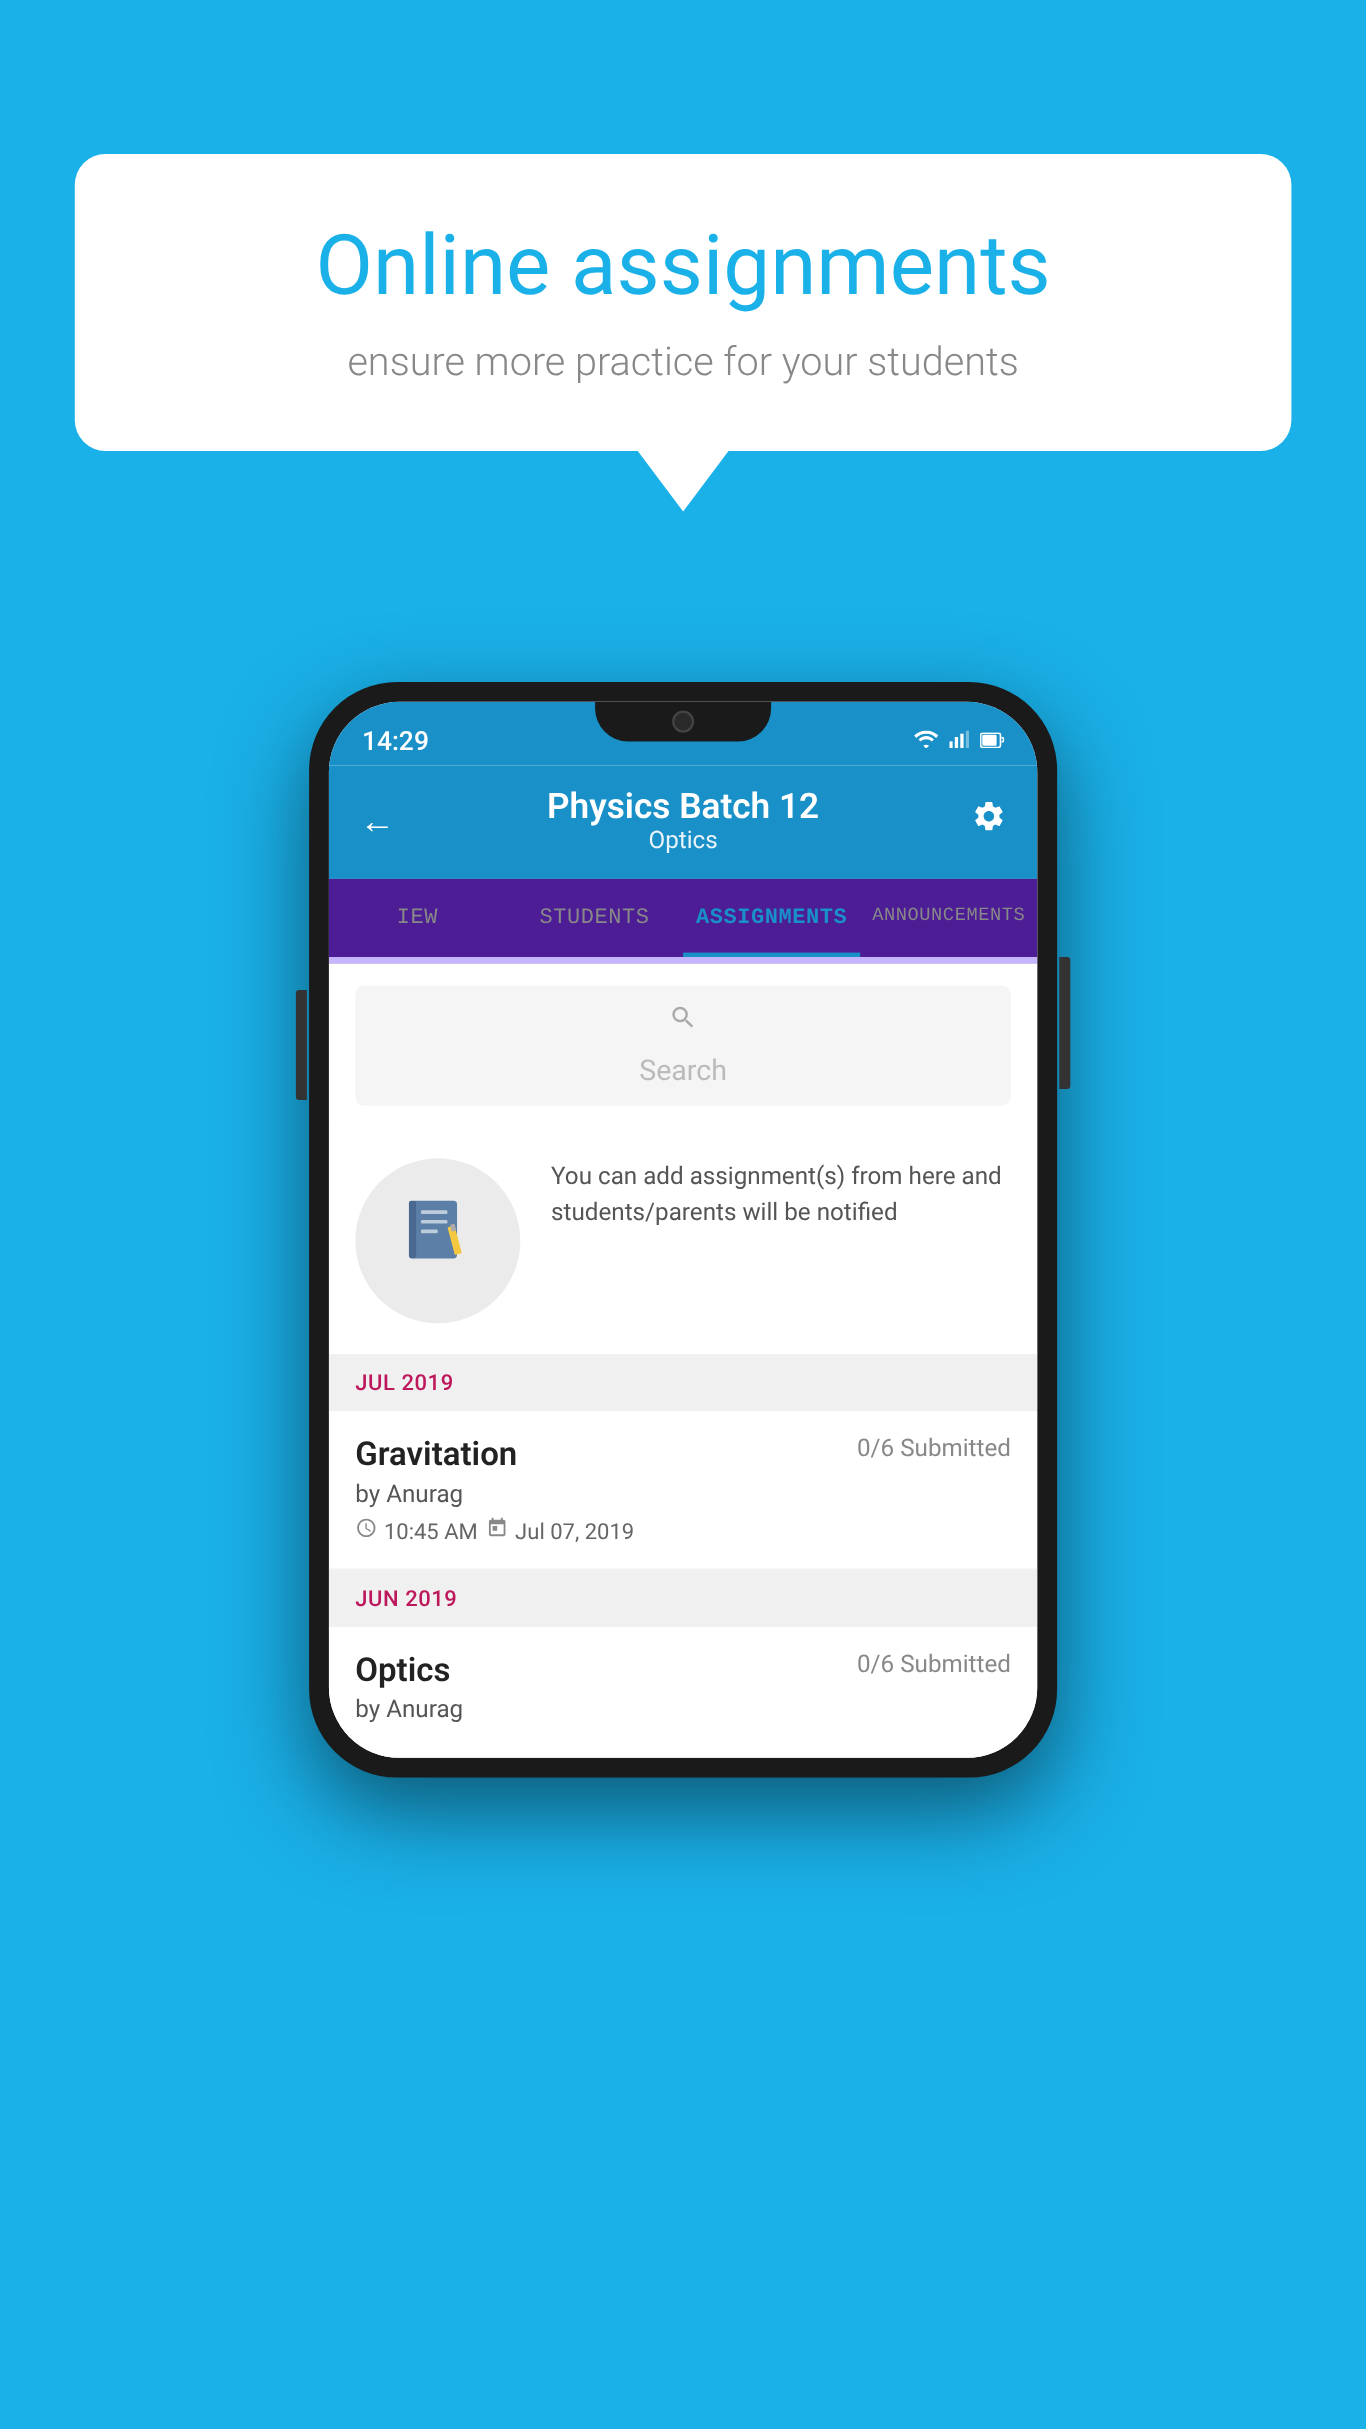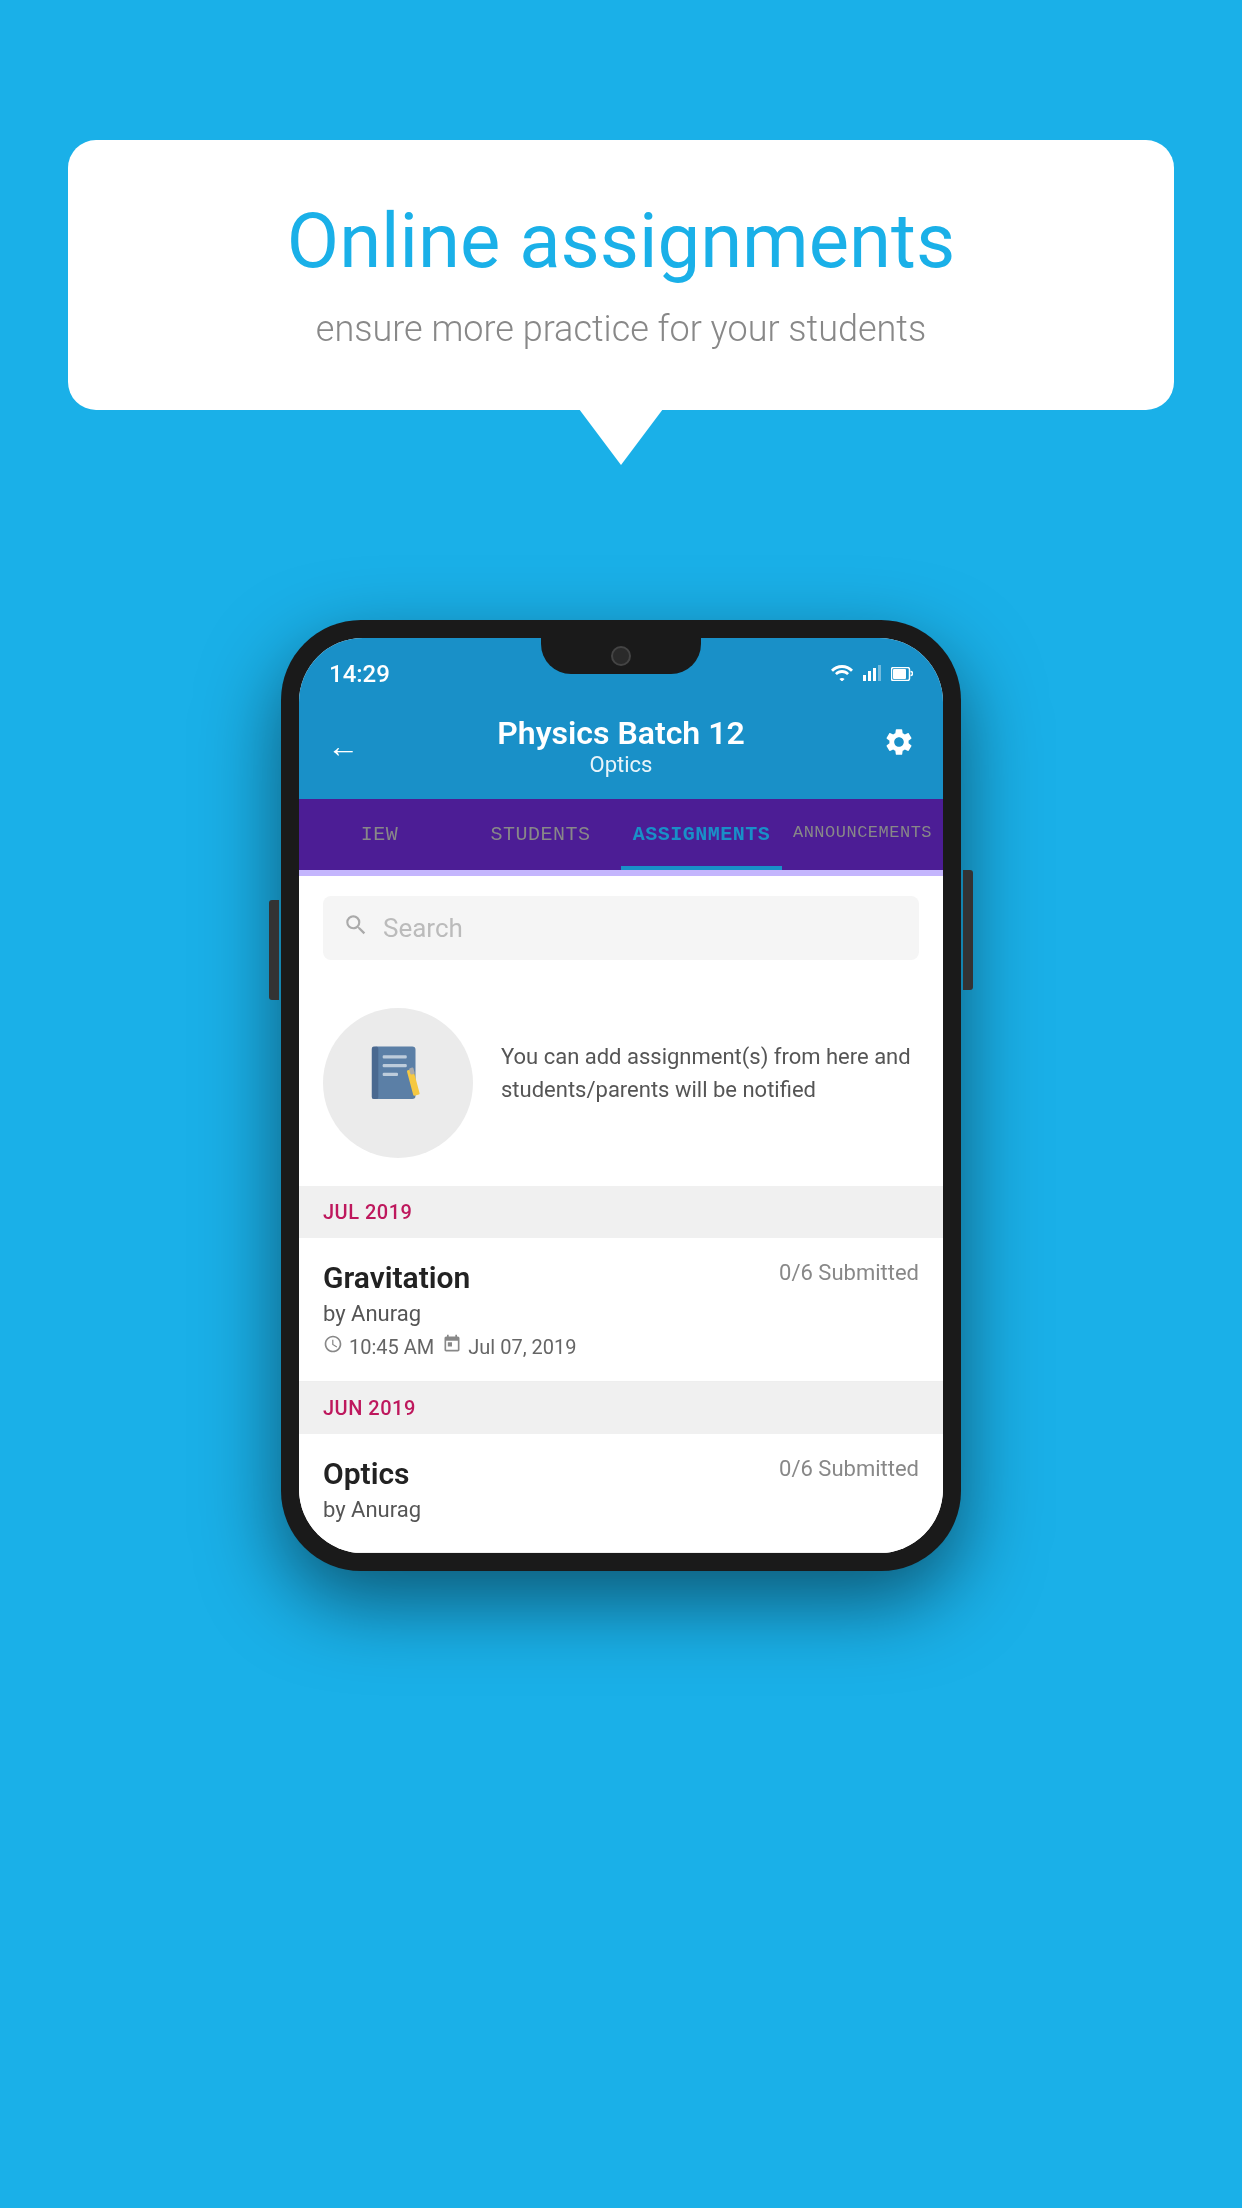--- a/index.html
+++ b/index.html
@@ -229,37 +229,38 @@
       background: white;
     }
 
     .search-bar {
       background: #f5f5f5;
       border-radius: 8px;
       display: flex;
       align-items: center;
       padding: 16px 20px;
       gap: 14px;
+      flex-direction: column;
     }
 
     .search-icon-svg {
       color: #aaa;
       font-size: 26px;
     }
 
     .search-text {
       color: #bbb;
       font-size: 26px;
     }
 
     
     .info-section {
       padding: 28px 24px;
       display: flex;
-      align-items: center;
+      align-items: flex-start;
       gap: 28px;
       background: white;
     }
 
     .info-icon-circle {
       width: 150px;
       height: 150px;
       background: #ebebeb;
       border-radius: 50%;
       display: flex;

